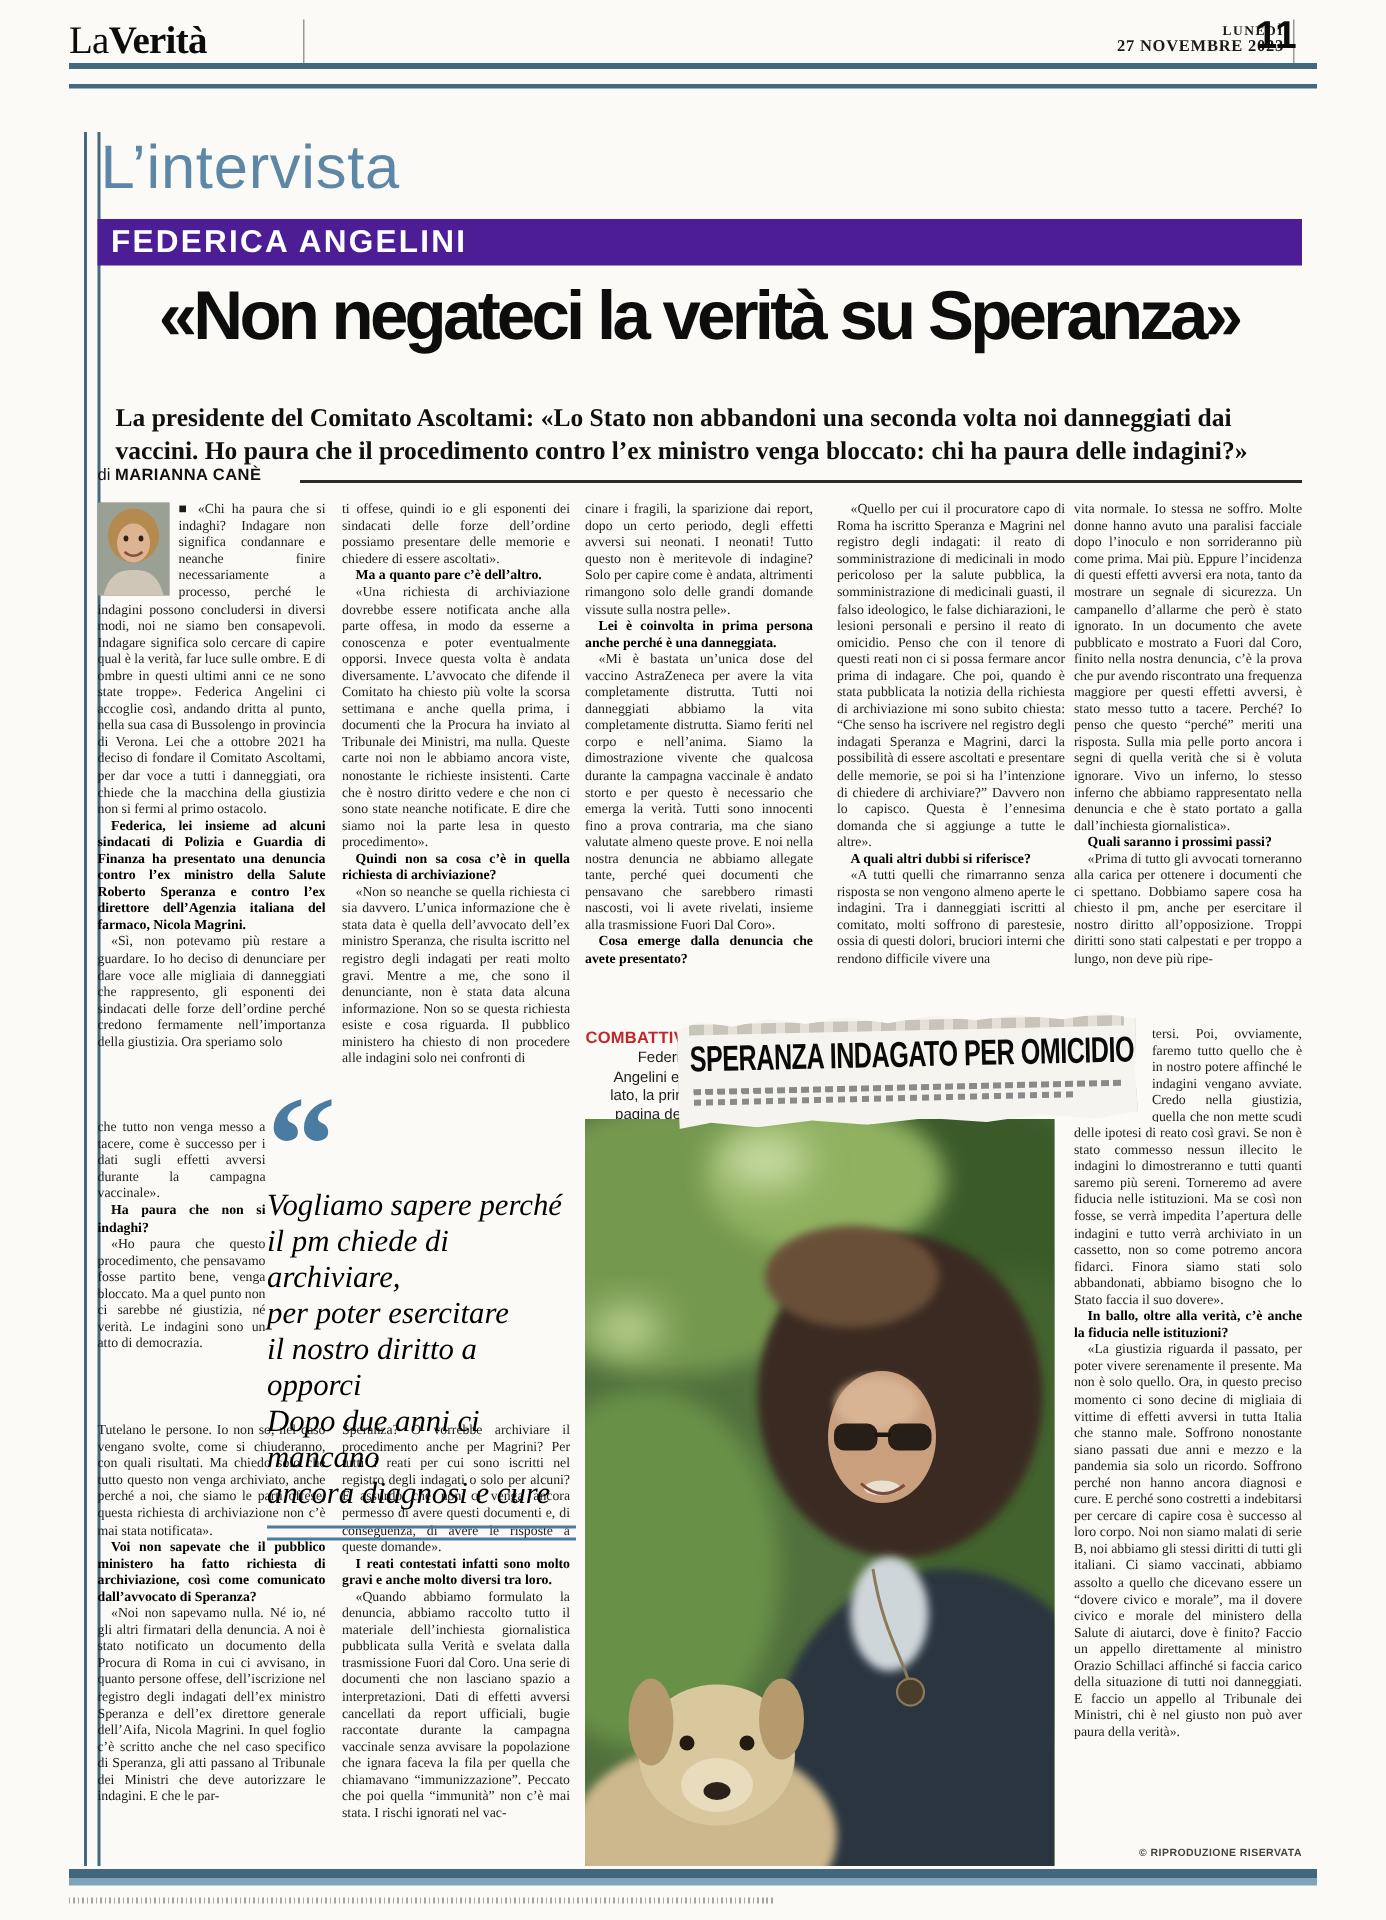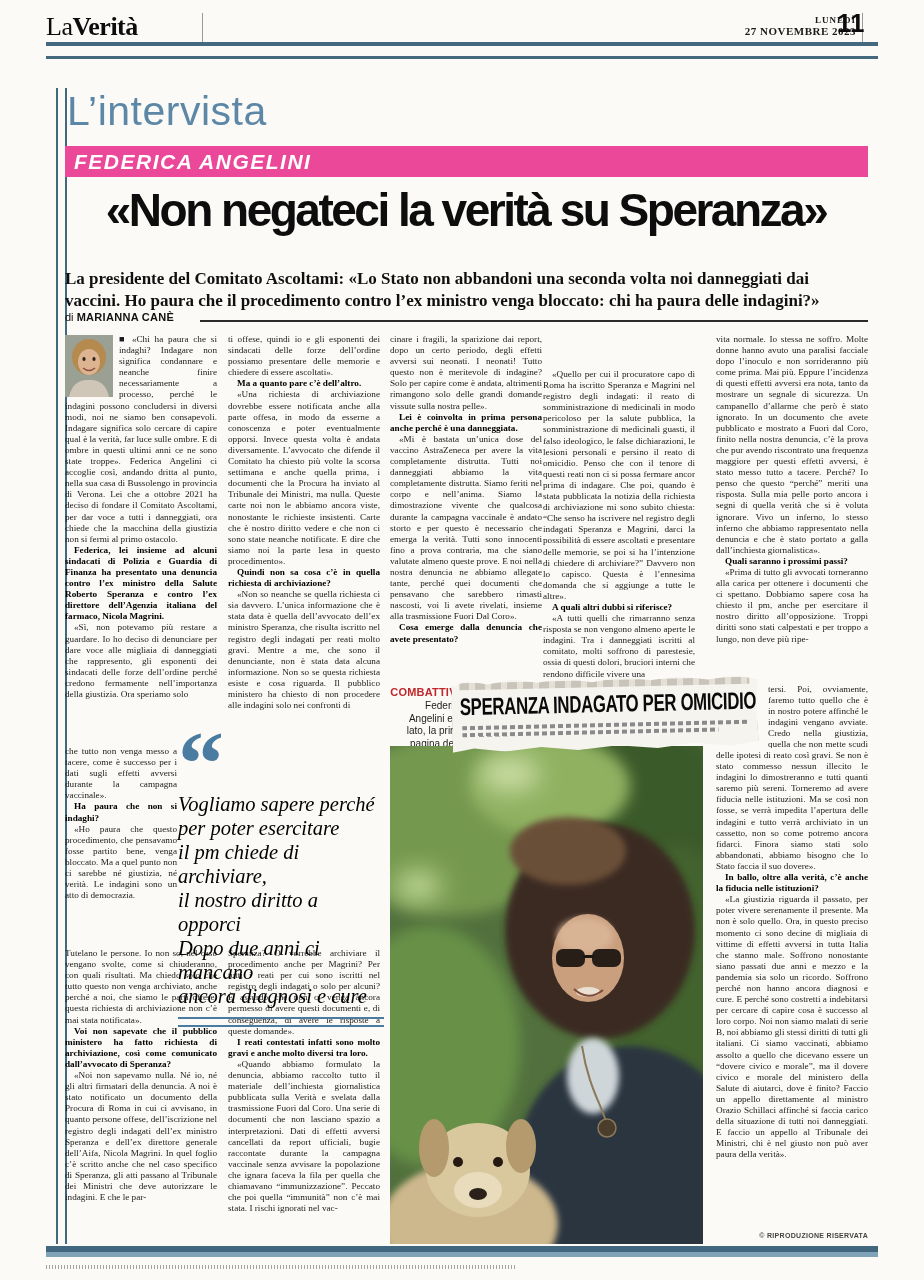--- a/index.html
+++ b/index.html
@@ -11,24 +11,24 @@
   .m-div1{position:absolute;left:202px;top:13px;width:1px;height:30px;background:#9a9a9a;}
   .m-date{position:absolute;right:68px;top:15px;text-align:right;color:#1a1a1a;}
   .m-date .wd{font-size:9px;font-weight:700;letter-spacing:1px;line-height:10px;}
   .m-date .dt{font-size:11px;font-weight:700;letter-spacing:.5px;line-height:13px;}
   .m-div2{position:absolute;left:862px;top:13px;width:1px;height:30px;background:#9a9a9a;}
   .m-page{position:absolute;left:837px;top:8px;font-family:"Liberation Sans",sans-serif;font-weight:800;font-size:26px;color:#0c0c0c;}
   .band-top{position:absolute;left:46px;top:42px;width:832px;height:10px;border-top:4px solid #44697f;border-bottom:3px solid #44697f;}
   .rule-left{position:absolute;left:56px;top:88px;width:7px;height:1156px;border-left:2px solid #44697f;border-right:2px solid #44697f;}
   
   .kicker{position:absolute;left:67px;top:88px;font-family:"Liberation Sans",sans-serif;font-weight:400;font-size:41px;color:#5d87a6;letter-spacing:.5px;}
-  .banner{position:absolute;left:65px;top:146px;width:803px;height:31px;background:#ec4899;font-style:italic;}
+  .banner{position:absolute;left:65px;top:146px;width:803px;height:31px;background:#4c1d95;}
   .banner span{display:block;padding-left:9px;font-family:"Liberation Sans",sans-serif;font-weight:800;font-size:21px;letter-spacing:1.5px;color:#ffffff;line-height:31px;}
   .headline{position:absolute;left:63px;top:186px;width:806px;font-family:"Liberation Sans",sans-serif;font-weight:900;font-size:46px;letter-spacing:-2.5px;color:#0d0d0d;line-height:1.05;white-space:nowrap;text-align:center;}
-  .deck{position:absolute;left:65px;top:268px;width:803px;font-size:17px;font-weight:700;line-height:22px;color:#101010;}
+  .deck{position:absolute;left:77px;top:268px;width:803px;font-size:17px;font-weight:700;line-height:22px;color:#101010;}
   .byline{position:absolute;left:65px;top:311px;font-family:"Liberation Sans",sans-serif;font-size:11px;color:#111;}
   .byline .pre{font-weight:400;}
   .byline .nm{font-weight:800;letter-spacing:.3px;}
   .byrule{position:absolute;left:200px;top:320px;width:668px;height:2px;background:#2b2b2b;}
   
   .seg{position:absolute;overflow:hidden;text-align:justify;font-size:9.2px;line-height:11.1px;hyphens:auto;-webkit-hyphens:auto;}
   .para{margin:0;text-indent:9px;}
   .para-lead,.para-cont{text-indent:0;}
   .para-q{font-weight:700;color:#000;}
   .author-photo{float:left;width:48px;height:62px;margin:1px 6px 2px 0;background:#8d927f;}
@@ -119,21 +119,21 @@
       <p class="para para-q">I reati contestati infatti sono molto gravi e anche molto diversi tra loro.</p>
       <p class="para para-a">«Quando abbiamo formulato la denuncia, abbiamo raccolto tutto il materiale dell’inchiesta giornalistica pubblicata sulla Verità e svelata dalla trasmissione Fuori dal Coro. Una serie di documenti che non lasciano spazio a interpretazioni. Dati di effetti avversi cancellati da report ufficiali, bugie raccontate durante la campagna vaccinale senza avvisare la popolazione che ignara faceva la fila per quella che chiamavano “immunizzazione”. Peccato che poi quella “immunità” non c’è mai stata. I rischi ignorati nel vac-</p>
     </div>
 
   <div class="seg" style="left:390px;top:334px;width:152px;height:352px;">
       <p class="para para-cont">cinare i fragili, la sparizione dai report, dopo un certo periodo, degli effetti avversi sui neonati. I neonati! Tutto questo non è meritevole di indagine? Solo per capire come è andata, altrimenti rimangono solo delle grandi domande vissute sulla nostra pelle».</p>
       <p class="para para-q">Lei è coinvolta in prima persona anche perché è una danneggiata.</p>
       <p class="para para-a">«Mi è bastata un’unica dose del vaccino AstraZeneca per avere la vita completamente distrutta. Tutti noi danneggiati abbiamo la vita completamente distrutta. Siamo feriti nel corpo e nell’anima. Siamo la dimostrazione vivente che qualcosa durante la campagna vaccinale è andato storto e per questo è necessario che emerga la verità. Tutti sono innocenti fino a prova contraria, ma che siano valutate almeno queste prove. E noi nella nostra denuncia ne abbiamo allegate tante, perché quei documenti che pensavano che sarebbero rimasti nascosti, voi li avete rivelati, insieme alla trasmissione Fuori Dal Coro».</p>
       <p class="para para-q">Cosa emerge dalla denuncia che avete presentato?</p>
     </div>
-  <div class="seg" style="left:543px;top:334px;width:152px;height:348px;margin-top:35px;">
+  <div class="seg" style="left:558px;top:334px;width:152px;height:348px;">
       <p class="para para-a">«Quello per cui il procuratore capo di Roma ha iscritto Speranza e Magrini nel registro degli indagati: il reato di somministrazione di medicinali in modo pericoloso per la salute pubblica, la somministrazione di medicinali guasti, il falso ideologico, le false dichiarazioni, le lesioni personali e persino il reato di omicidio. Penso che con il tenore di questi reati non ci si possa fermare ancor prima di indagare. Che poi, quando è stata pubblicata la notizia della richiesta di archiviazione mi sono subito chiesta: “Che senso ha iscrivere nel registro degli indagati Speranza e Magrini, darci la possibilità di essere ascoltati e presentare delle memorie, se poi si ha l’intenzione di chiedere di archiviare?” Davvero non lo capisco. Questa è l’ennesima domanda che si aggiunge a tutte le altre».</p>
       <p class="para para-q">A quali altri dubbi si riferisce?</p>
       <p class="para para-a">«A tutti quelli che rimarranno senza risposta se non vengono almeno aperte le indagini. Tra i danneggiati iscritti al comitato, molti soffrono di parestesie, ossia di questi dolori, bruciori interni che rendono difficile vivere una</p>
     </div>
   <div class="seg" style="left:716px;top:334px;width:152px;height:348px;">
       <p class="para para-cont">vita normale. Io stessa ne soffro. Molte donne hanno avuto una paralisi facciale dopo l’inoculo e non sorrideranno più come prima. Mai più. Eppure l’incidenza di questi effetti avversi era nota, tanto da mostrare un segnale di sicurezza. Un campanello d’allarme che però è stato ignorato. In un documento che avete pubblicato e mostrato a Fuori dal Coro, finito nella nostra denuncia, c’è la prova che pur avendo riscontrato una frequenza maggiore per questi effetti avversi, è stato messo tutto a tacere. Perché? Io penso che questo “perché” meriti una risposta. Sulla mia pelle porto ancora i segni di quella verità che si è voluta ignorare. Vivo un inferno, lo stesso inferno che abbiamo rappresentato nella denuncia e che è stato portato a galla dall’inchiesta giornalistica».</p>
       <p class="para para-q">Quali saranno i prossimi passi?</p>
       <p class="para para-a">«Prima di tutto gli avvocati torneranno alla carica per ottenere i documenti che ci spettano. Dobbiamo sapere cosa ha chiesto il pm, anche per esercitare il nostro diritto all’opposizione. Troppi diritti sono stati calpestati e per troppo a lungo, non deve più ripe-</p>
     </div>
   <div class="seg" style="left:768px;top:684px;width:100px;height:64px;">
@@ -142,22 +142,22 @@
   <div class="seg" style="left:716px;top:750px;width:152px;height:482px;">
       <p class="para para-cont">delle ipotesi di reato così gravi. Se non è stato commesso nessun illecito le indagini lo dimostreranno e tutti quanti saremo più sereni. Torneremo ad avere fiducia nelle istituzioni. Ma se così non fosse, se verrà impedita l’apertura delle indagini e tutto verrà archiviato in un cassetto, non so come potremo ancora fidarci. Finora siamo stati solo abbandonati, abbiamo bisogno che lo Stato faccia il suo dovere».</p>
       <p class="para para-q">In ballo, oltre alla verità, c’è anche la fiducia nelle istituzioni?</p>
       <p class="para para-a">«La giustizia riguarda il passato, per poter vivere serenamente il presente. Ma non è solo quello. Ora, in questo preciso momento ci sono decine di migliaia di vittime di effetti avversi in tutta Italia che stanno male. Soffrono nonostante siano passati due anni e mezzo e la pandemia sia solo un ricordo. Soffrono perché non hanno ancora diagnosi e cure. E perché sono costretti a indebitarsi per cercare di capire cosa è successo al loro corpo. Noi non siamo malati di serie B, noi abbiamo gli stessi diritti di tutti gli italiani. Ci siamo vaccinati, abbiamo assolto a quello che dicevano essere un “dovere civico e morale”, ma il dovere civico e morale del ministero della Salute di aiutarci, dove è finito? Faccio un appello direttamente al ministro Orazio Schillaci affinché si faccia carico della situazione di tutti noi danneggiati. E faccio un appello al Tribunale dei Ministri, chi è nel giusto non può aver paura della verità».</p>
     </div>
 
   <div class="pq">
     <div class="pq-mark">“</div>
     <div class="pq-lines">
         <div class="pq-line">Vogliamo sapere perché</div>
+        <div class="pq-line">il pm chiede di archiviare,</div>
         <div class="pq-line">per poter esercitare</div>
-        <div class="pq-line">il pm chiede di archiviare,</div>
         <div class="pq-line">il nostro diritto a opporci</div>
         <div class="pq-line">Dopo due anni ci mancano</div>
         <div class="pq-line">ancora diagnosi e cure</div>
       </div>
     <div class="pq-rule"></div>
   </div>
 
   <div class="caption">
     <div class="cap-label">COMBATTIVA</div>
     <div class="cap-text">Federica Angelini e, a lato, la prima pagina della Verità di giovedì</div>

